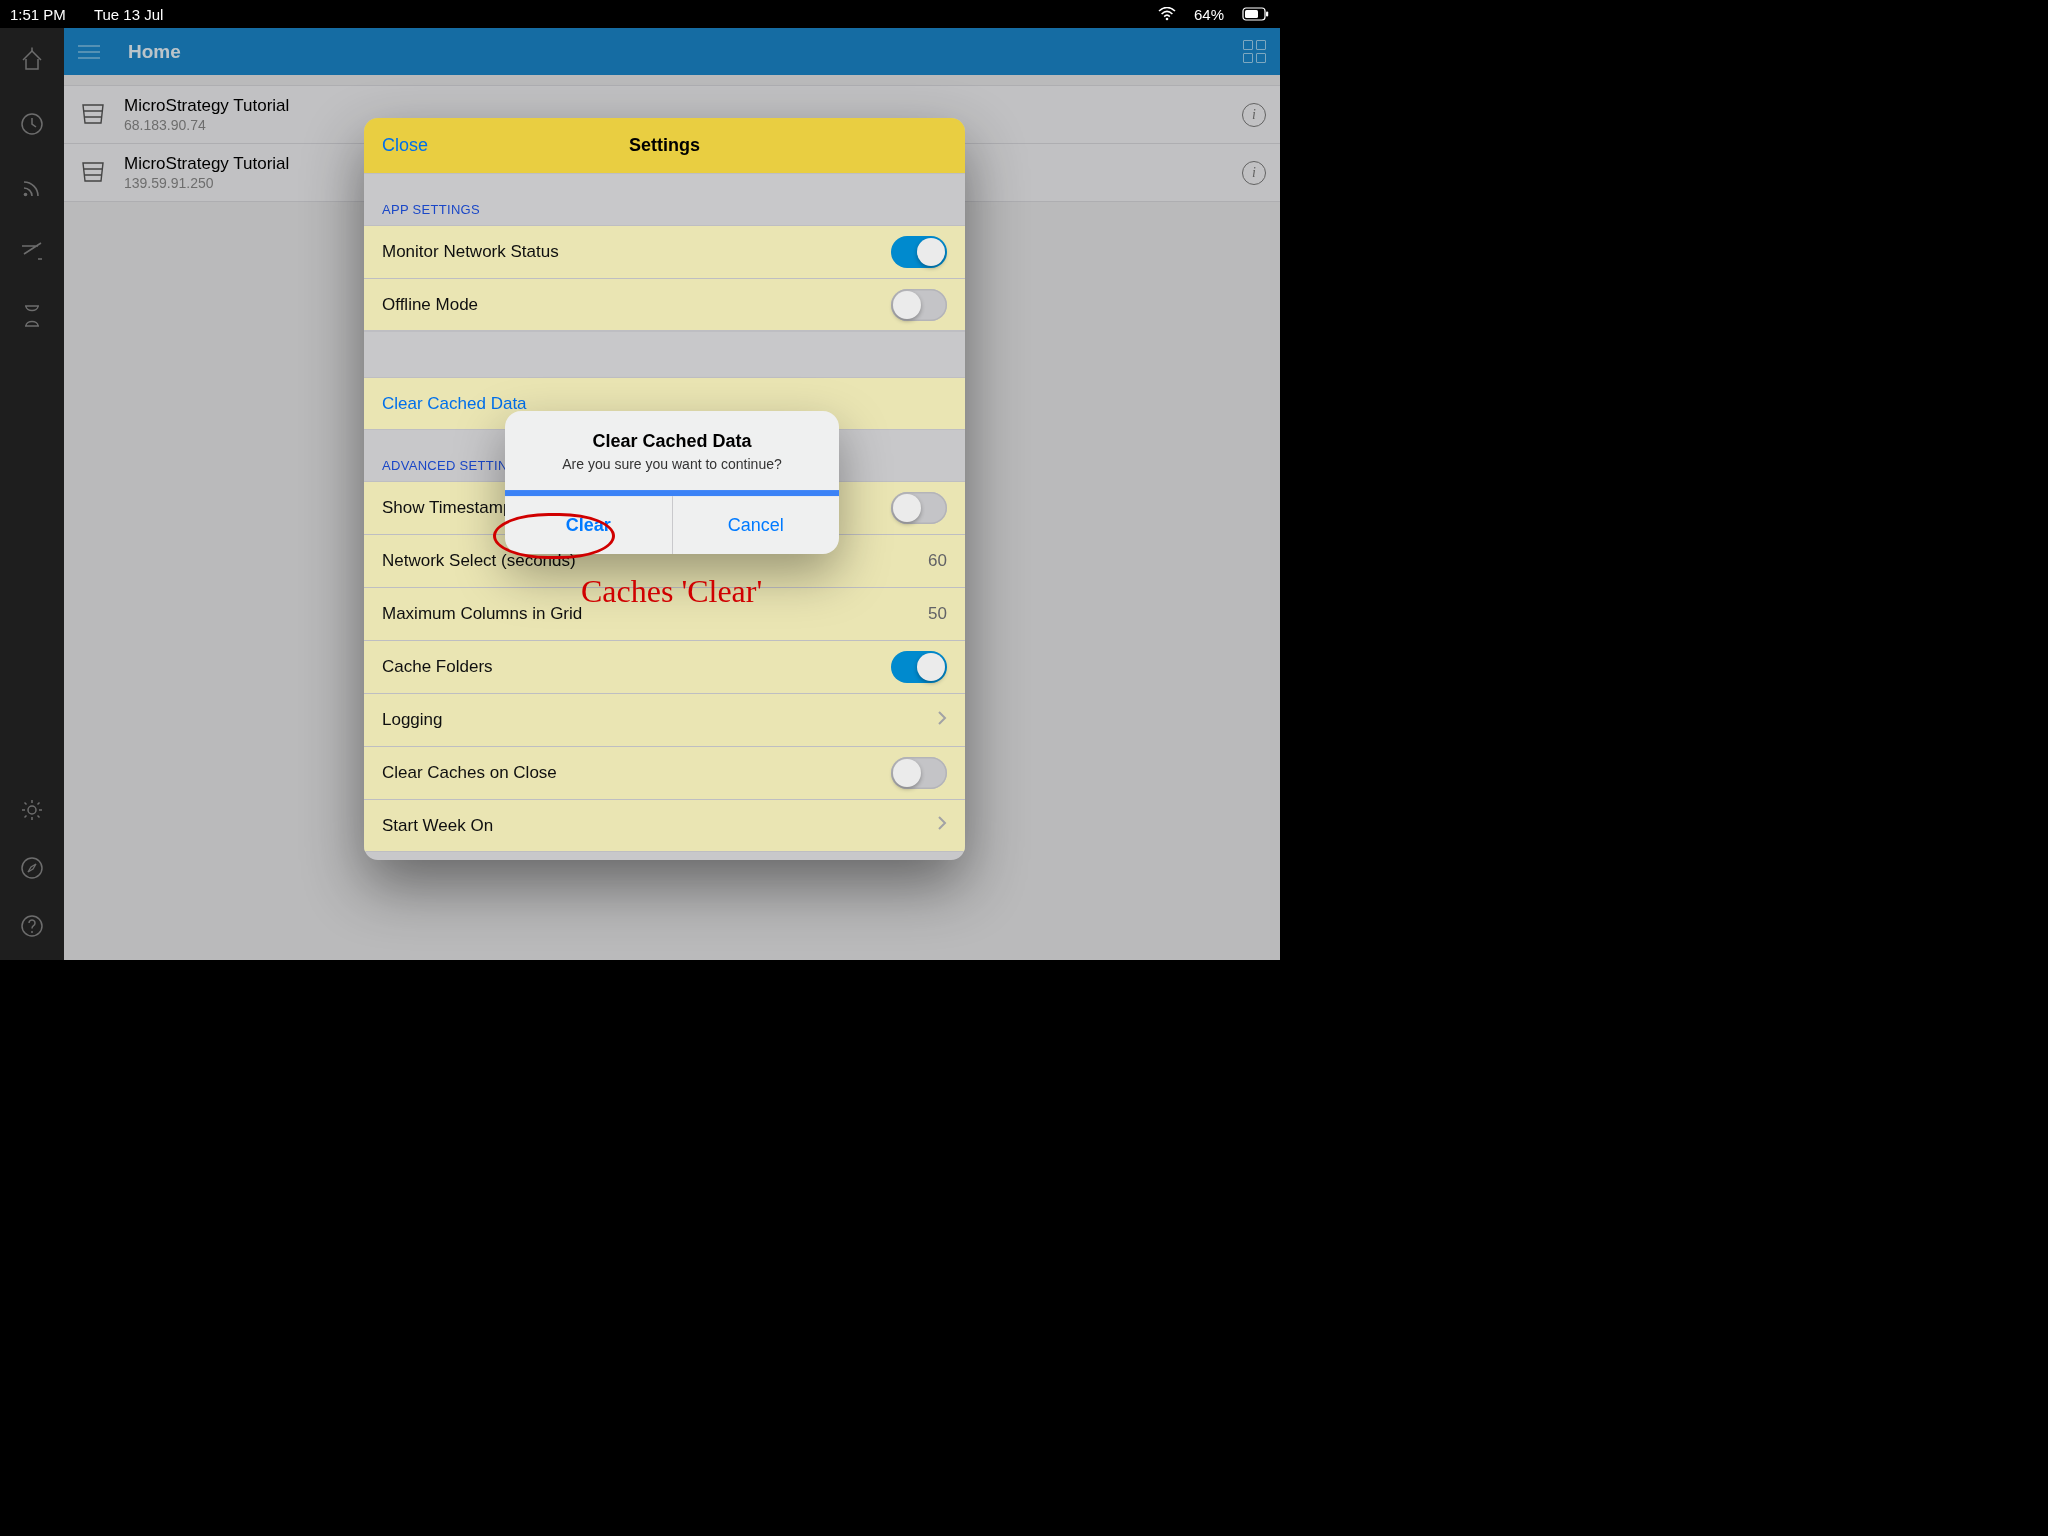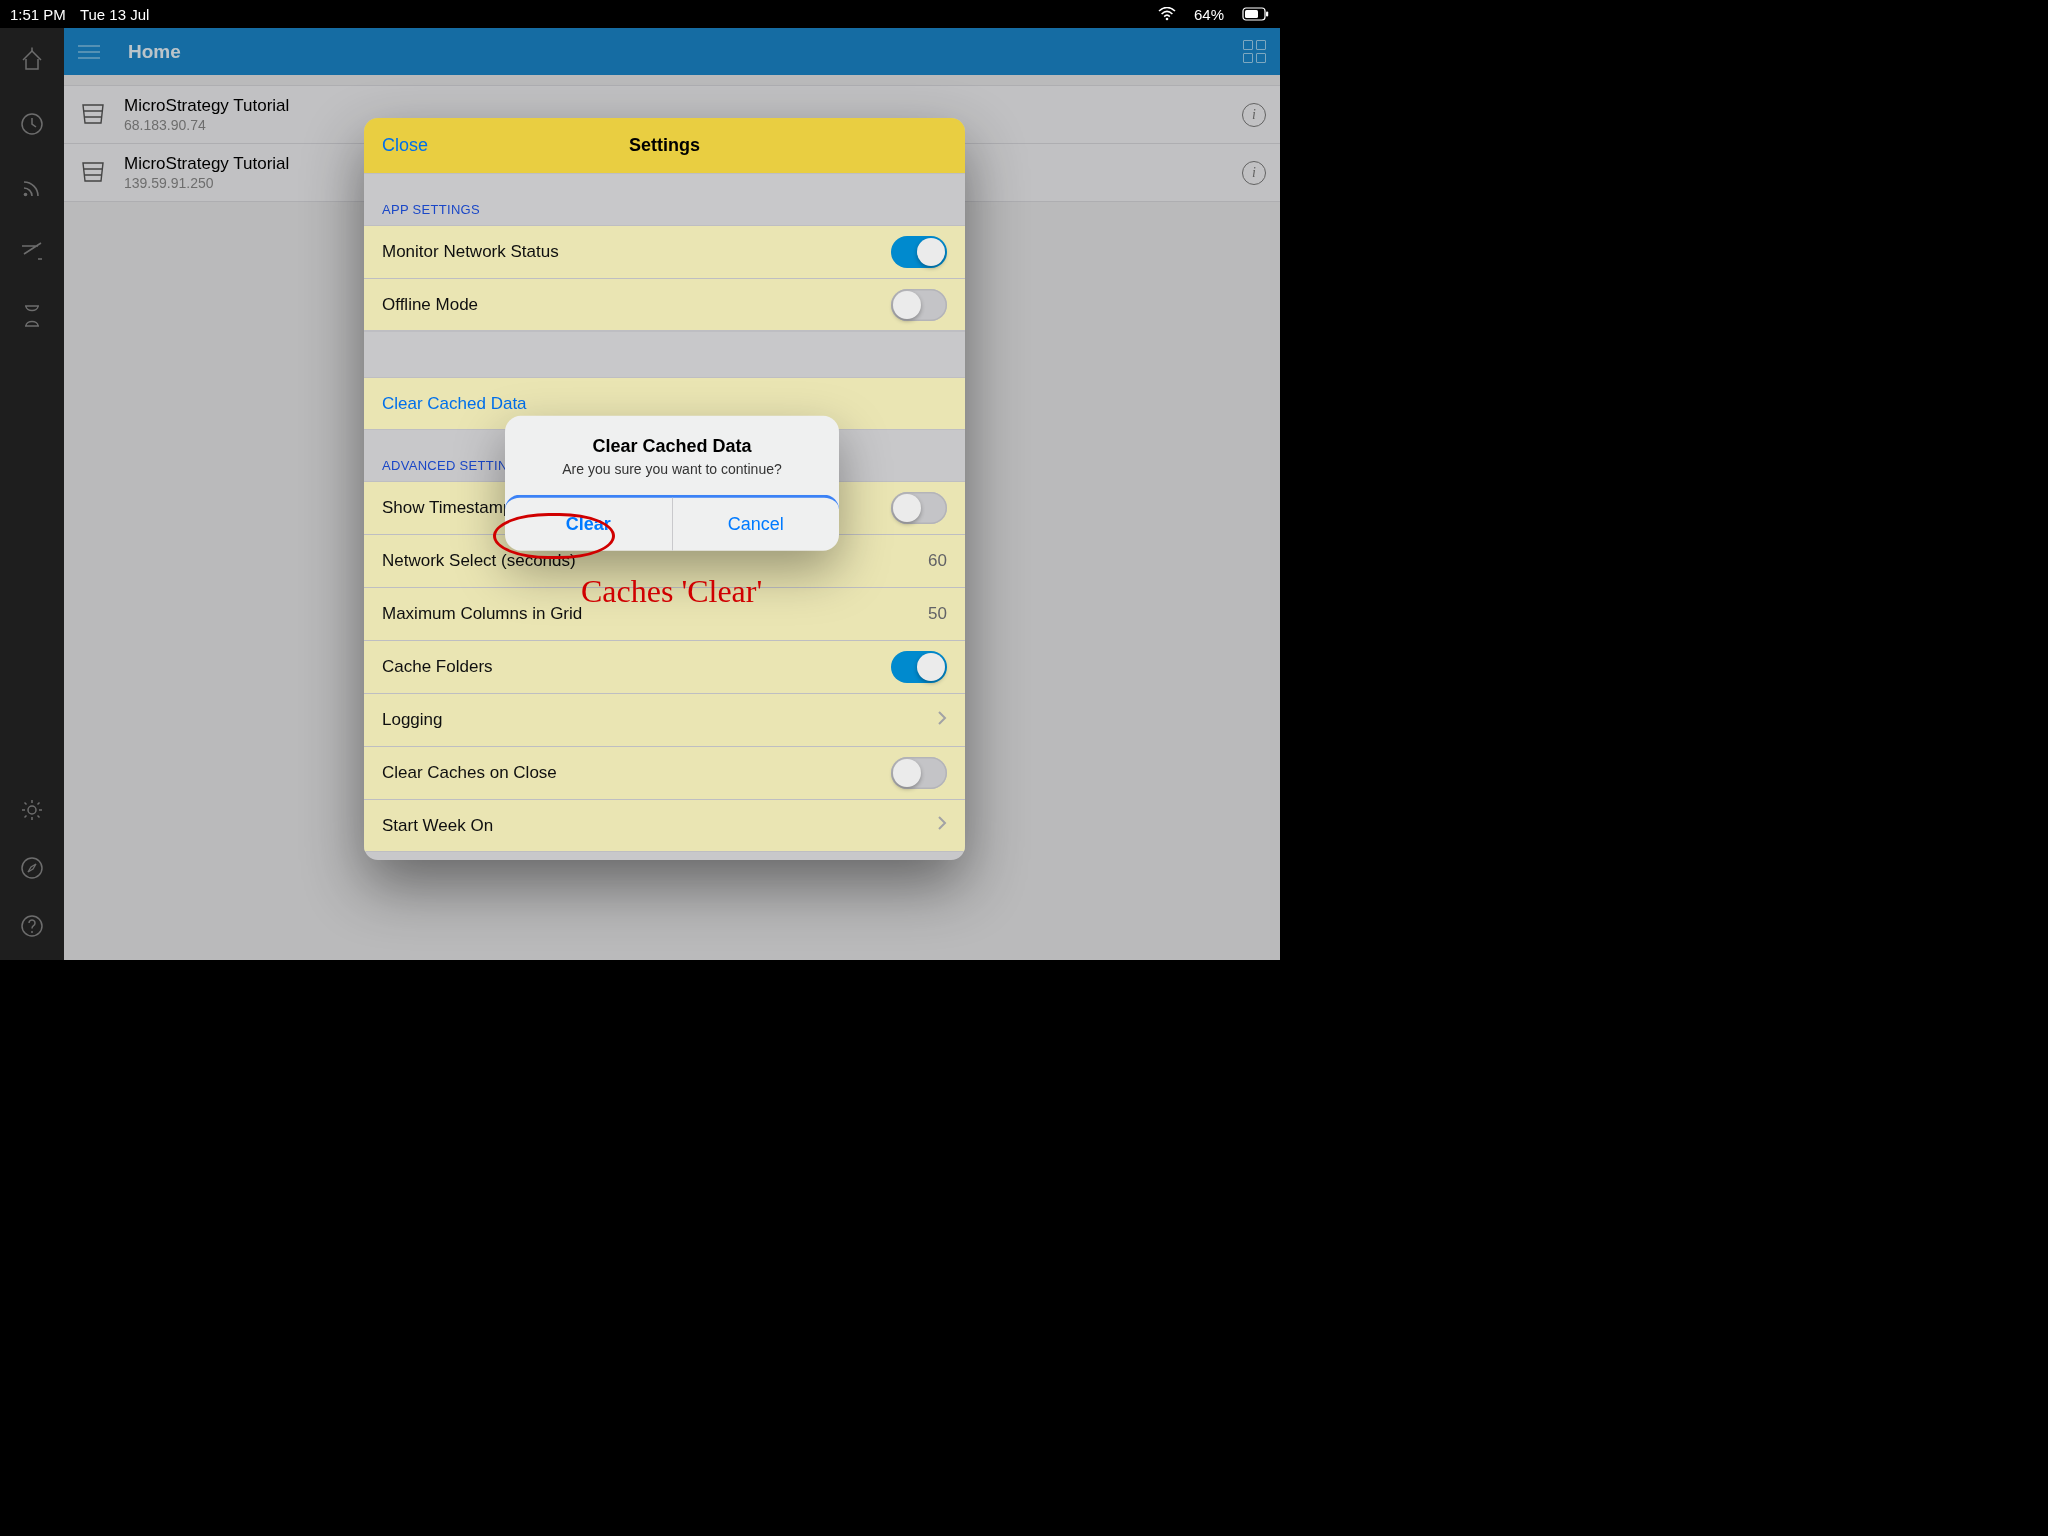--- a/index.html
+++ b/index.html
@@ -2,21 +2,21 @@
 <html><head>
 <meta charset="utf-8">
 <style>
 * { margin: 0; padding: 0; box-sizing: border-box; font-family: -apple-system, "Helvetica Neue", Arial, sans-serif; }
 html, body { width: 100%; height: 100%; overflow: hidden; }
 
 body { width: 1280px; height: 960px; position: relative; background: #000; }
 
 
 .statusbar { height: 28px; background: #000; color: #fff; display: flex; align-items: center; padding: 0 10px; font-size: 15px; font-weight: 500; }
-.statusbar .sb-left { display: flex; gap: 14px; }
+.statusbar .sb-left { display: flex; gap: 28px; }
 .statusbar .sb-right { margin-left: auto; display: flex; align-items: center; gap: 18px; }
 .wifi-icon svg, .battery-icon svg { display: block; }
 .batt { display:inline-flex; align-items:center; }
 
 
 .screen { position:absolute; top:28px; left:0; right:0; bottom:0; display:flex; }
 
 
 .leftbar { width: 64px; background:#1e1e1e; display:flex; flex-direction:column; align-items:center; padding-top:18px; gap:36px;}
 .leftbar .spacer { flex:1; }
@@ -72,21 +72,21 @@
 .toggle.on .knob{ right:2px;}
 .toggle.off{ background:#d5d5d8; box-shadow:inset 0 0 0 1.5px #c4c4c8;}
 .toggle.off .knob{ left:2px;}
 
 
 .alert-wrap{ position:absolute; inset:0; background:rgba(0,0,0,0.08);}
 .alert{ position:absolute; left:50%; top:50%; transform:translate(-50%,-58%); width:334px; background:#eff0f0; border-radius:16px; overflow:hidden; box-shadow:0 20px 50px rgba(0,0,0,.35);}
 .alert-body{ padding:20px 16px 18px; text-align:center;}
 .alert-title{ font-size:18px; font-weight:600; margin-bottom:4px;}
 .alert-msg{ font-size:14px; color:#333;}
-.alert-btns{ display:flex; border-top:3px solid #3b82f6; height:56px;border-radius:15px;}
+.alert-btns{ display:flex; border-top:6px solid #3b82f6; height:64px;}
 .alert-btns button{ flex:1; border:none; background:transparent; font-size:18px; color:#007aff; cursor:pointer;}
 .alert-btns button:first-child{ border-right:1px solid #c9c9cc; font-weight:600;}
 
 
 .anno-circle{ position:absolute; border:3px solid #d00000; border-radius:50%/55%; width:122px; height:46px; pointer-events:none;}
 .anno-text{ position:absolute; color:#d00000; font-family:"Times New Roman",serif; font-size:32px; pointer-events:none;}
 </style>
 </head>
 <body>
 

